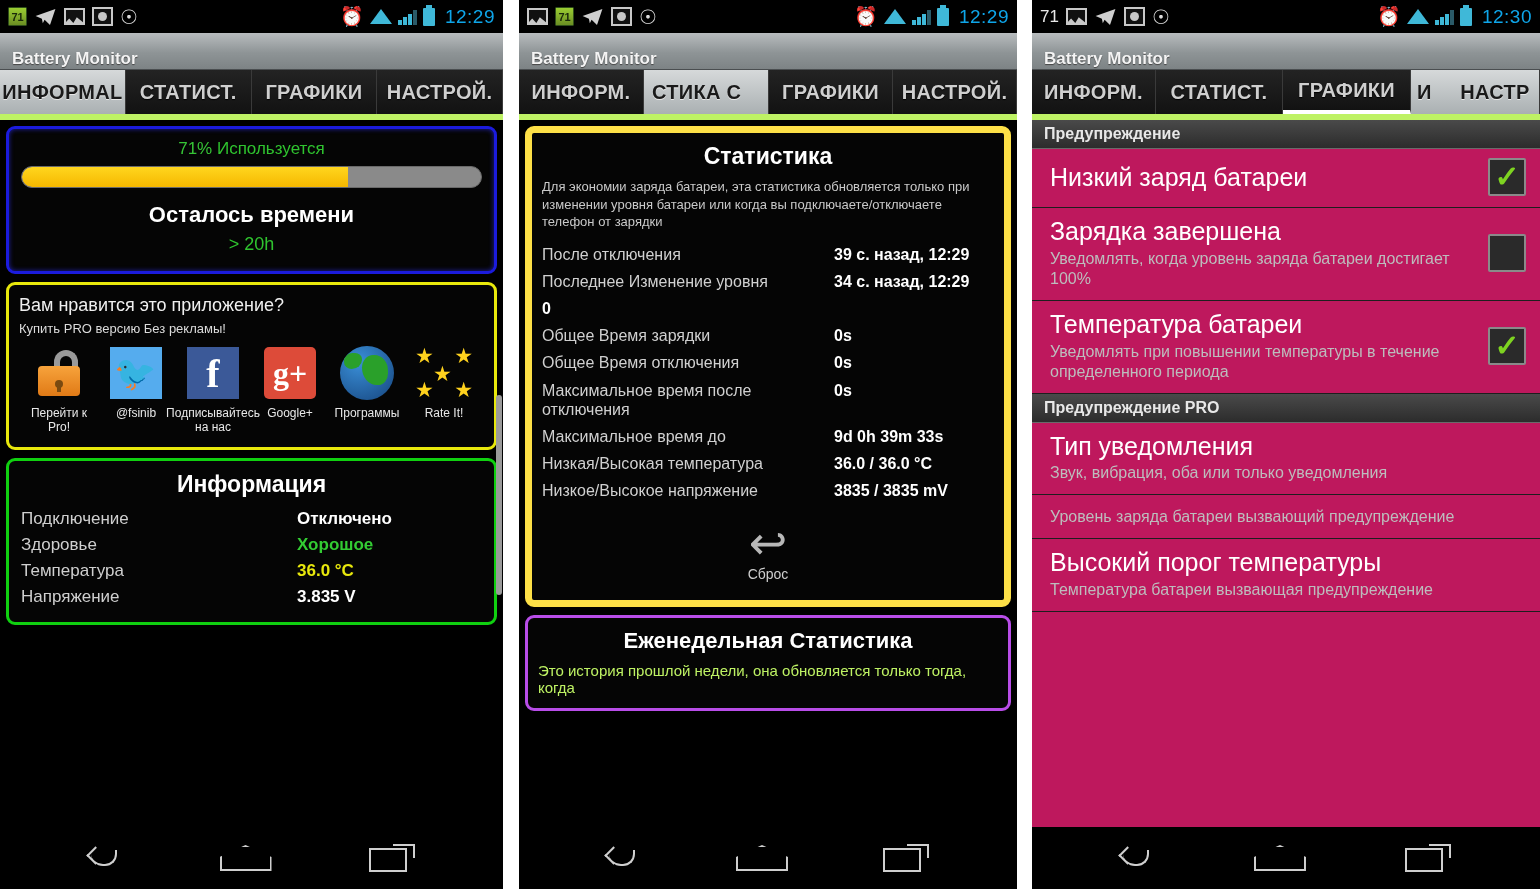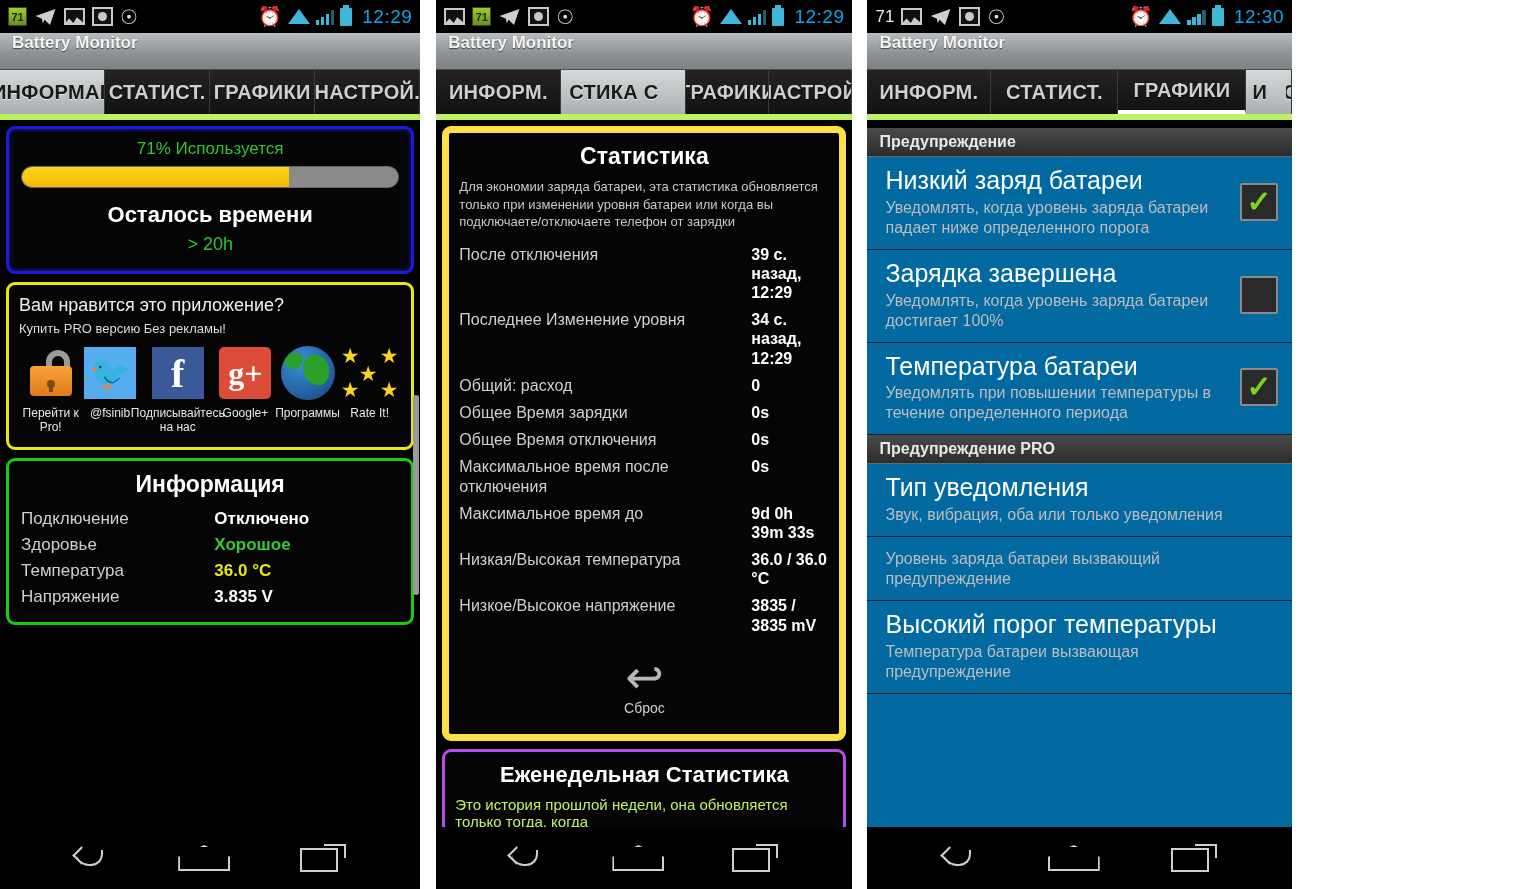--- a/index.html
+++ b/index.html
@@ -4,21 +4,21 @@
 <style>
   * { box-sizing: border-box; margin: 0; padding: 0; }
   html, body {
     width: 1540px; height: 889px;
     background: #ffffff;
     font-family: "Liberation Sans", sans-serif;
     overflow: hidden;
   }
   .screens {
     display: flex;
-    width: 1292px; height: 889px;
+    width: 1540px; height: 889px;
     background: #ffffff;
   }
   .phone {
     height: 889px;
     background: #000000;
     position: relative;
     overflow: hidden;
     display: flex;
     flex-direction: column;
   }
@@ -76,21 +76,21 @@
   .sig i { width:3.5px; background:#3fb8d8; display:block; }
   .sig i:nth-child(1){height:5px}.sig i:nth-child(2){height:8px}
   .sig i:nth-child(3){height:11px}.sig i:nth-child(4){height:15px;background:#2a5a68}
   .icon-battvert { width:12px; height:18px; background:#3fb8d8; position:relative; border-radius:1px; }
   .icon-battvert::before{content:"";position:absolute;top:-3px;left:3px;width:6px;height:3px;background:#3fb8d8;}
 
   
   .appbar {
     height: 37px; flex: none;
     background: linear-gradient(#b8bcbe, #8e9496 55%, #7d8385);
-    display: flex; align-items: flex-start; padding-left: 12px;
+    display: flex; align-items: flex-end; padding-left: 12px;
     border-bottom: 1px solid #4a4e50;
   }
   .appbar-title { color:#f4f4f4; font-size:17px; font-weight:bold; text-shadow:0 1px 1px #444; }
 
   
   .tabbar { height:50px; flex:none; display:flex; background:#1a1a1a;
             border-bottom: 6px solid #bef264; position:relative; overflow:hidden; }
   .tab {
     flex: 1; display:flex; align-items:center; justify-content:center;
     color:#cfcfcf; font-size:20px; font-weight:bold; letter-spacing:.3px;
@@ -162,21 +162,21 @@
   .stat-desc { color:#c9c9c9; font-size:13px; line-height:1.35; margin-bottom:10px; }
   .statrow { display:flex; align-items:flex-start; padding:4px 0; }
   .statrow .k { color:#d0d0d0; font-size:16px; width:292px; line-height:1.2; }
   .statrow .v { color:#fff; font-size:16px; font-weight:bold; flex:1; line-height:1.2; }
   .reset-wrap { text-align:center; margin-top:18px; padding-bottom:6px; }
   .reset-ico { color:#b8b8b8; font-size:46px; line-height:.9; }
   .reset-cap { color:#cfcfcf; font-size:14px; margin-top:2px; }
   .weekly-desc { color:#bef264; font-size:15px; margin-top:6px; }
 
   
-  .settings { flex:1; background:#0369a1; overflow:hidden;margin-top:8px; }
+  .settings { flex:1; background:#be185d; overflow:hidden; }
   .sec-head {
     background: linear-gradient(#4a4a4a,#2c2c2c);
     color:#e8e8e8; font-size:16px; font-weight:bold;
     padding:5px 12px; border-bottom:1px solid #6a6a6a;
   }
   .set-item { display:flex; align-items:center; padding:9px 14px 11px 18px; border-bottom:1px solid #1e1e1e; }
   .set-text { flex:1; padding-right:14px; }
   .set-title { color:#fff; font-size:25px; line-height:1.15; font-weight:normal; }
   .set-sub { color:#bdbdbd; font-size:16px; line-height:1.25; margin-top:3px; }
   .cbx { width:38px; height:38px; border:2px solid #8a8a8a; background:#2a2a2a; flex:none;
@@ -390,21 +390,20 @@
 
         <div class="statrow">
           <div class="k">После отключения</div>
           <div class="v">39 с. назад, 12:29</div>
         </div>
         <div class="statrow">
           <div class="k">Последнее Изменение уровня</div>
           <div class="v">34 с. назад, 12:29</div>
         </div>
         <div class="statrow">
-          <div class="k">Общий: расход</div>
           <div class="v">0</div>
         </div>
         <div class="statrow">
           <div class="k">Общее Время зарядки</div>
           <div class="v">0s</div>
         </div>
         <div class="statrow">
           <div class="k">Общее Время отключения</div>
           <div class="v">0s</div>
         </div>
@@ -484,21 +483,20 @@
       <div class="tab sel" style="flex:1;justify-content:center">НАСТР</div>
     </div>
 
     <div class="settings">
 
       <div class="sec-head">Предупреждение</div>
 
       <div class="set-item">
         <div class="set-text">
           <div class="set-title">Низкий заряд батареи</div>
-          <div class="set-sub">Уведомлять, когда уровень заряда батареи падает ниже определенного порога</div>
         </div>
         <div class="cbx">
             <span class="tick">✓</span>
           </div>
       </div>
 
       <div class="set-item">
         <div class="set-text">
           <div class="set-title">Зарядка завершена</div>
           <div class="set-sub">Уведомлять, когда уровень заряда батареи достигает 100%</div>

